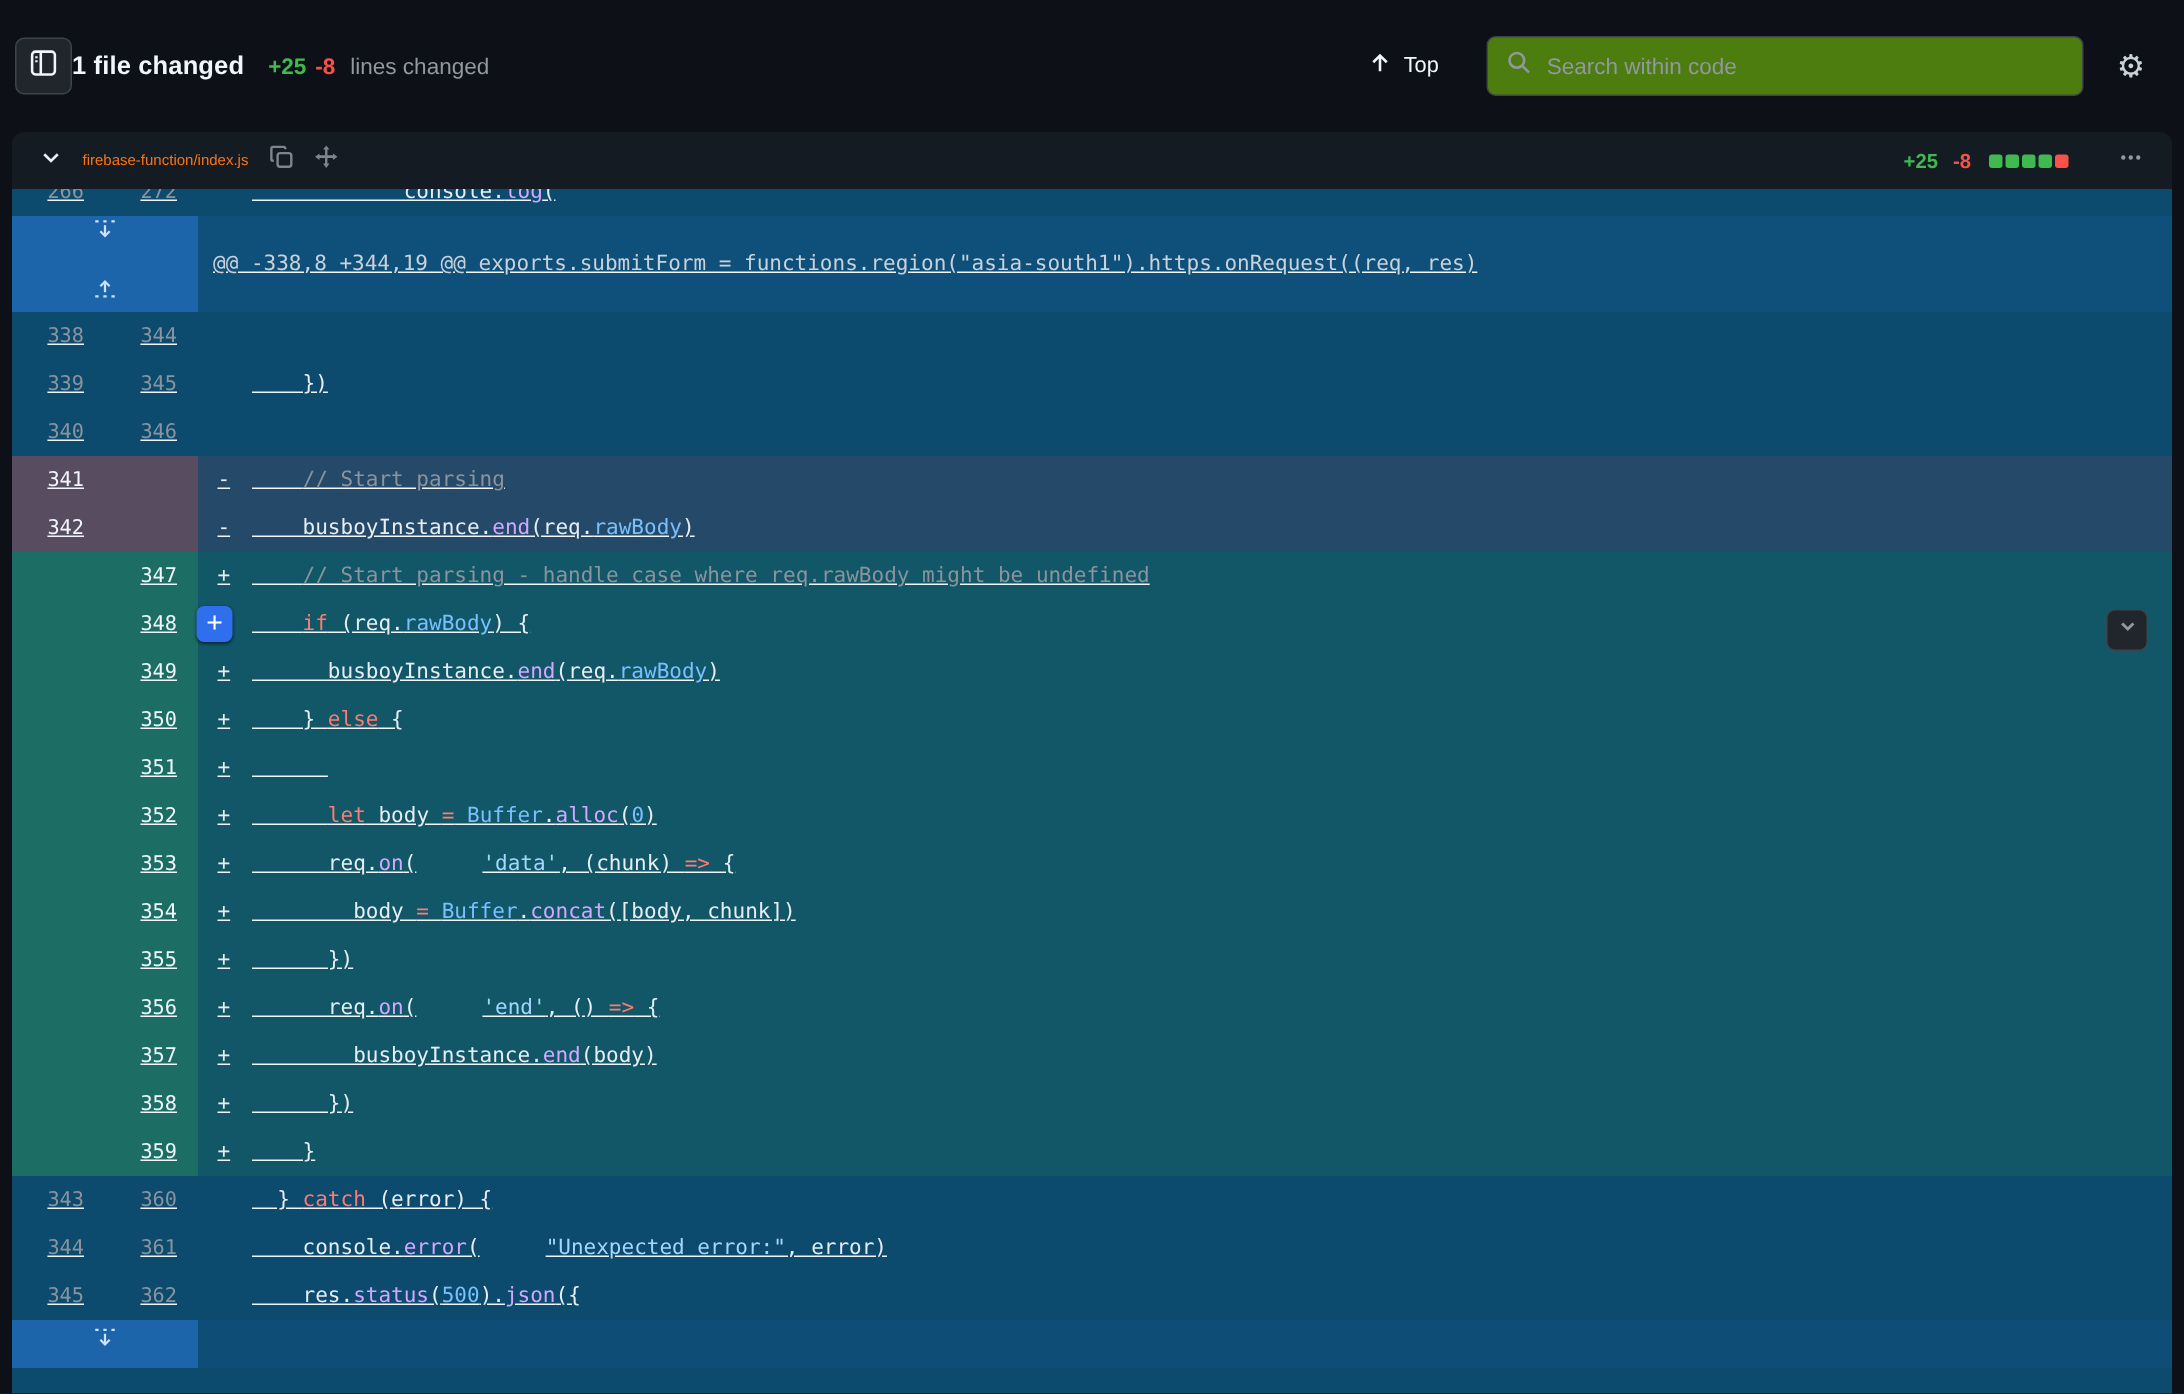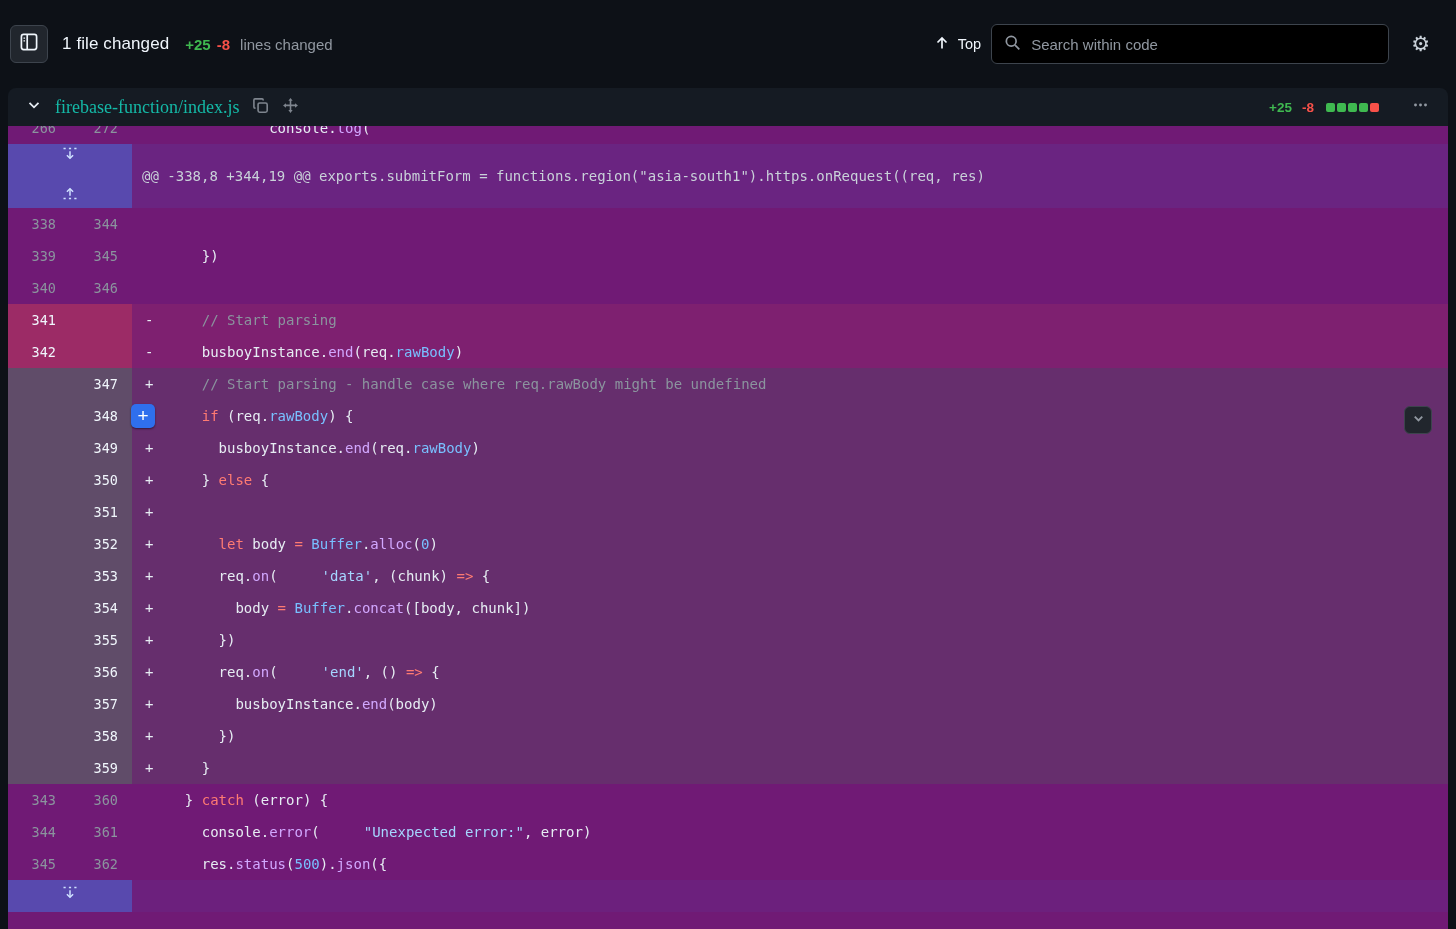--- a/index.html
+++ b/index.html
@@ -9,57 +9,57 @@
     font-family:"Liberation Sans", sans-serif;
   }
 
   
   .topbar { height:88px; display:flex; align-items:center; padding:0 26px 0 10px; }
   .toggle-btn {
     width:38px; height:38px; border:1px solid #3d444d; border-radius:6px;
     background:#21262d; display:flex; align-items:center; justify-content:center;
     cursor:pointer; flex:none;
   }
-  .tb-title { font-size:17px; font-weight:400; margin-left:14px; letter-spacing:.1px; }
+  .tb-title { font-size:17px; font-weight:700; letter-spacing:.1px; }
   .tb-adds { color:#3fb950; font-weight:700; font-size:15px; margin-left:16px; }
   .tb-dels { color:#f85149; font-weight:700; font-size:15px; margin-left:6px; }
   .tb-muted { color:#9198a1; font-size:15px; margin-left:10px; }
   .tb-spacer { flex:1; }
-  .top-link { display:flex; align-items:center; gap:8px; font-size:14.5px; color:#f0f6fc; cursor:pointer; margin-right:10px; }
+  .top-link { display:flex; align-items:center; gap:8px; font-size:14.5px; color:#f0f6fc; cursor:pointer; margin-right:32px; }
   .searchbox {
     width:398px; height:40px; border:1px solid #3d444d; border-radius:6px;
-    background:#000000; display:flex; align-items:center; gap:10px; padding:0 12px;
+    background:#4d7c0f; display:flex; align-items:center; gap:10px; padding:0 12px;
   }
   .searchbox input {
     flex:1; background:transparent; border:none; outline:none;
     color:#e6edf3; font-size:15px; font-family:"Liberation Sans", sans-serif;
   }
   .searchbox input::placeholder { color:#9198a1; }
   .gear { margin-left:22px; font-family:"DejaVu Sans", sans-serif; font-size:21px; color:#c9d1d9; cursor:pointer; line-height:1; }
 
   
   .container { margin:0 8px; }
   .file-header {
     height:38px; background:#151b23; border-radius:8px 8px 0 0;
     display:flex; align-items:center; padding:0 18px; gap:13px;
   }
   .chev-btn { display:flex; align-items:center; cursor:pointer; }
-  .filename { font-family:Liberation Serif, serif; font-size:18px; color:#14b8a6; }
+  .filename { font-family:Liberation Sans, sans-serif; font-size:10px; color:#f97316; }
   .fh-icon { display:flex; align-items:center; cursor:pointer; opacity:.85; }
   .fh-right { margin-left:auto; display:flex; align-items:center; gap:10px; }
   .fh-adds { color:#3fb950; font-weight:700; font-size:13.5px; }
   .fh-dels { color:#f85149; font-weight:700; font-size:13.5px; }
   .diffstat { display:flex; gap:2px; margin-left:2px; }
   .sq { width:9px; height:9px; border-radius:2px; }
   .sq-green { background:#3fb950; }
   .sq-red { background:#f85149; }
   .kebab { margin-left:22px; display:flex; align-items:center; cursor:pointer; }
 
   
-  .diff { overflow:hidden; position:relative; background:#701a75; height:803px; }
+  .diff { overflow:hidden; position:relative; background:#0c4a6e; height:803px;text-decoration:underline; }
   .row {
     display:flex; height:32px; line-height:32px; position:relative;
     font-family:"DejaVu Sans Mono", monospace; font-size:14px;
   }
   .clip-top { margin-top:-14px; }
   .gut { width:62px; flex:none; text-align:right; padding-right:14px; color:#8b949e; font-size:13.5px; cursor:pointer; }
   .sign { width:36px; flex:none; padding-left:13px; color:#e6edf3; }
   .code { flex:1; white-space:pre; overflow:hidden; margin:0; font:inherit; color:#e6edf3; }
 
   .row.del .gut  { background:rgba(248,81,73,.32); color:#f0f6fc; }

